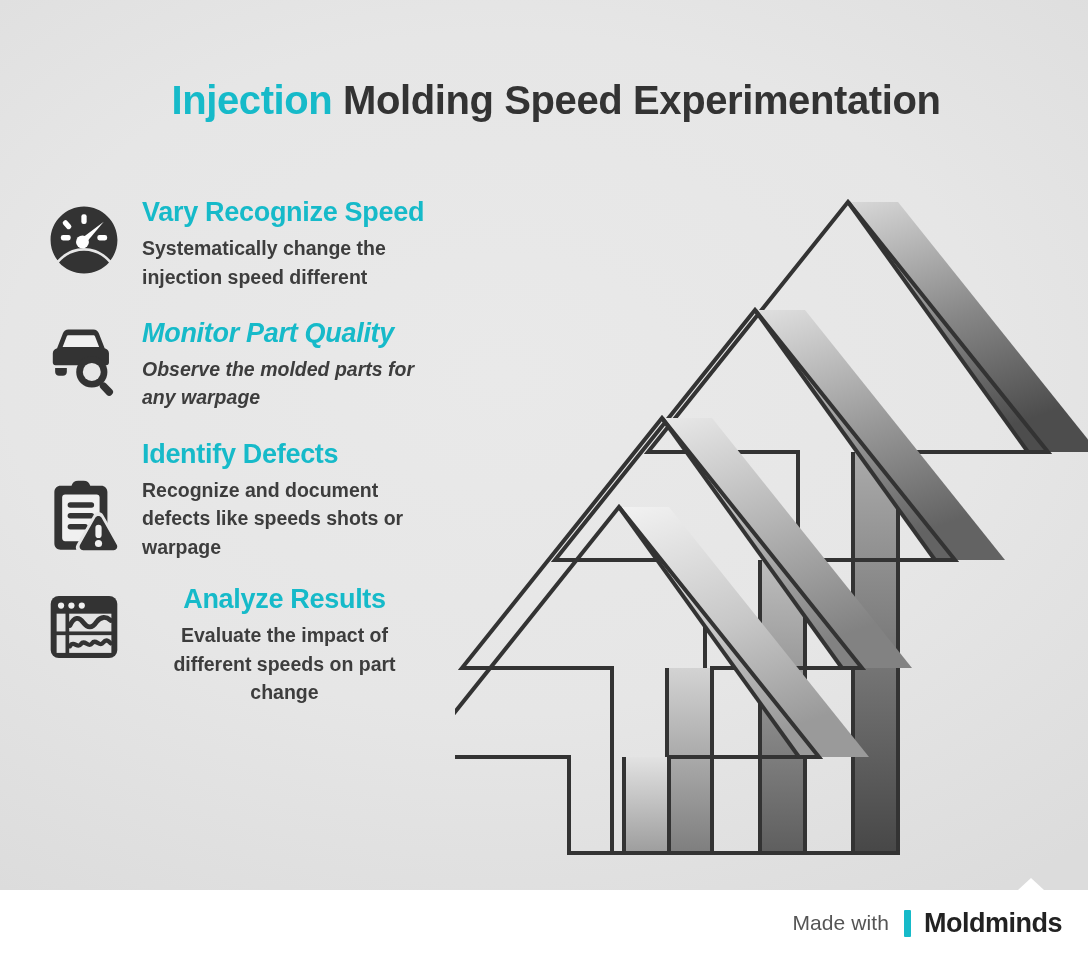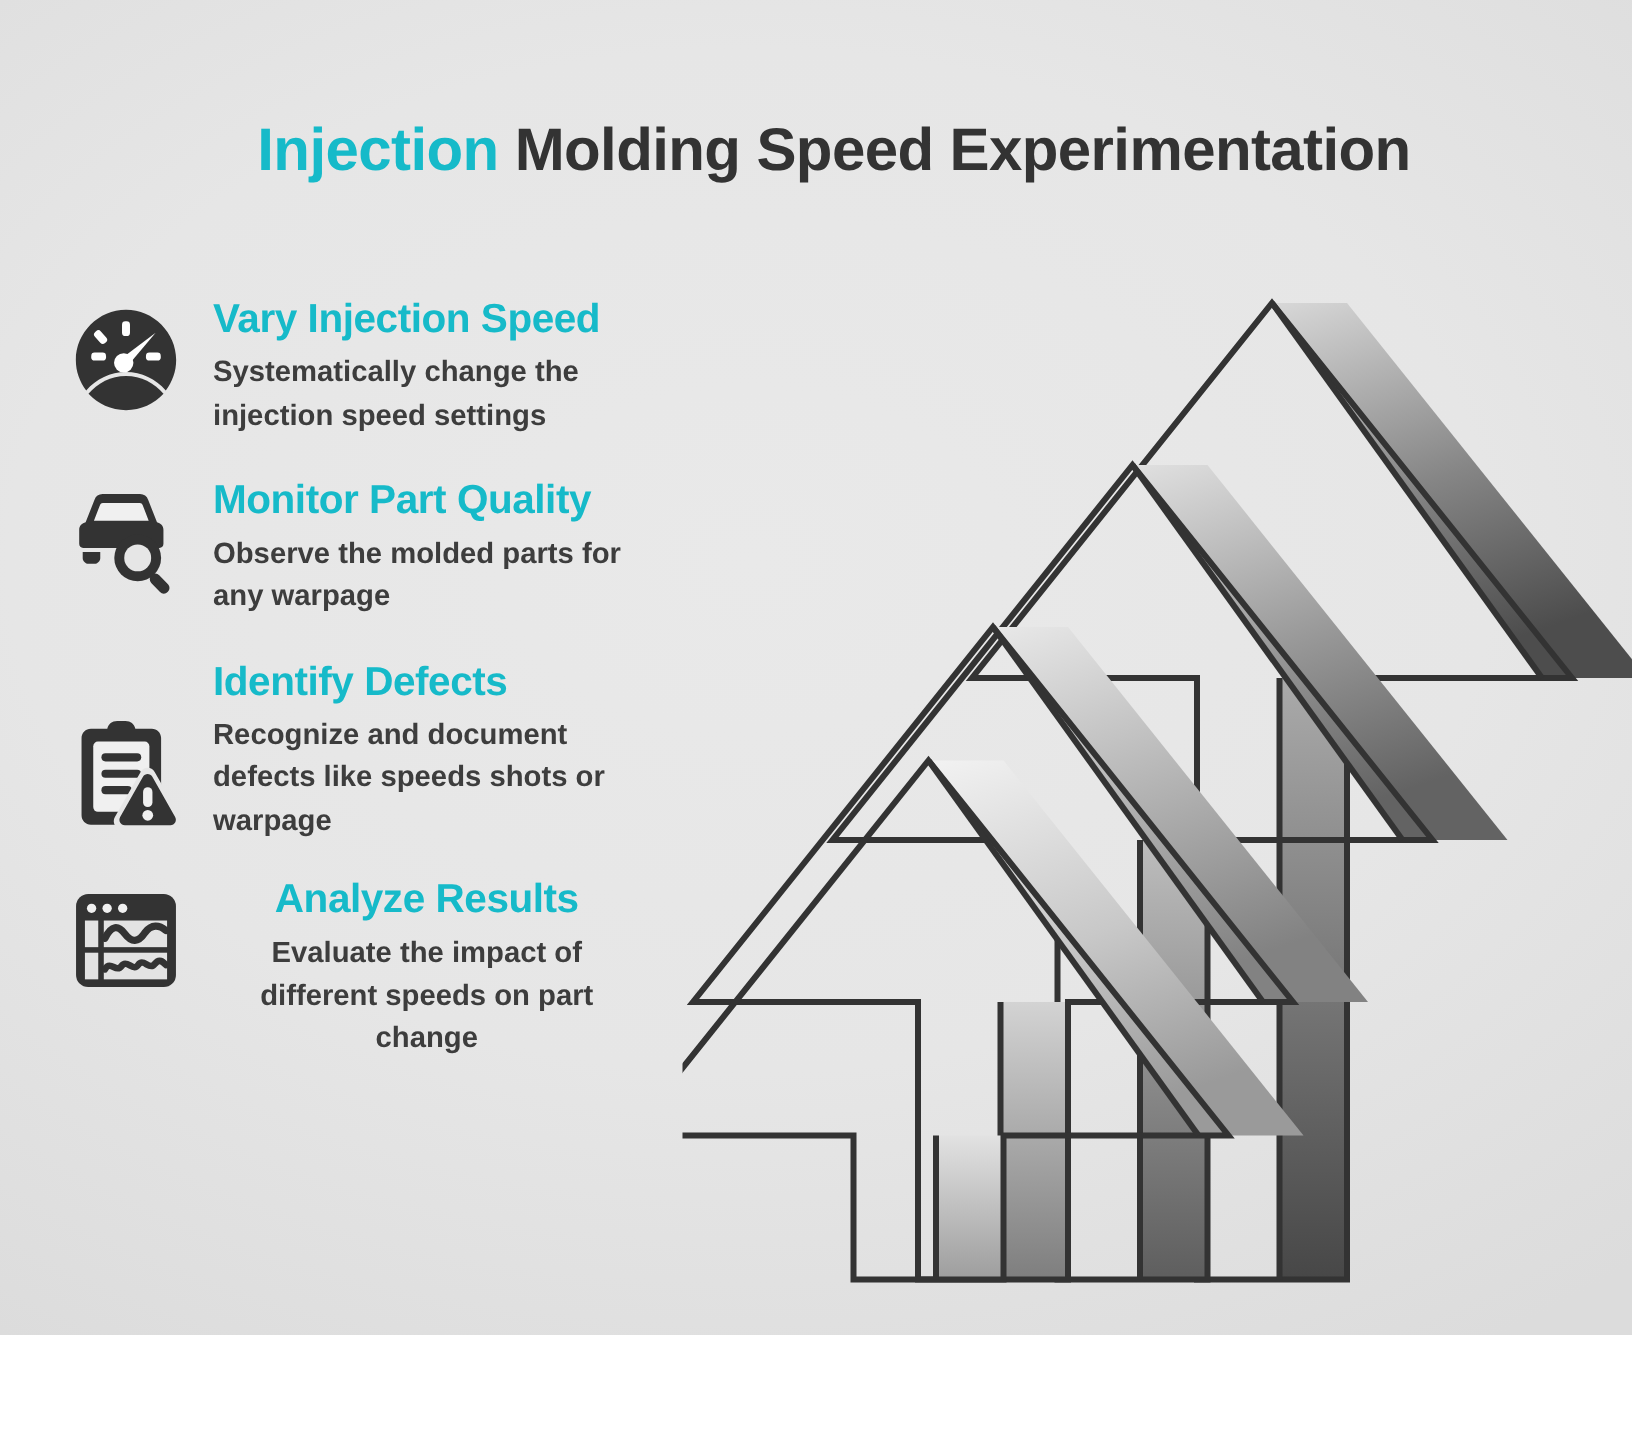--- a/index.html
+++ b/index.html
@@ -87,21 +87,21 @@
     font-size: 19.5px;
     font-weight: 700;
     color: #3d3d3d;
     line-height: 1.45;
     margin: 0;
     max-width: 285px;
   }
 
   
   #item-1 { margin-bottom: 26px; }
-  #item-2 { margin-bottom: 26px; }
+  #item-2 { margin-bottom: 26px; font-style: italic; }
   #item-3 { margin-bottom: 22px; align-items: flex-end; }
   #item-4 { margin-bottom: 0; text-align: center; }
 
   
   #graphic {
     position: absolute;
     left: 455px;
     top: 180px;
     width: 633px;
     height: 700px;
@@ -175,22 +175,22 @@
           <path d="M50 64 C36.8 64 25.1 70.1 17.1 79.6 C25.1 88.4 36.9 94 50 94 s24.9-5.6 32.9-14.4 C74.9 70.1 63.2 64 50 64 Z" fill="#333333"></path>
           <rect x="46.5" y="16" width="7" height="13" rx="3" fill="#ffffff"></rect>
           <rect x="19.5" y="43.5" width="13" height="7" rx="3" fill="#ffffff"></rect>
           <rect x="67.5" y="43.5" width="13" height="7" rx="3" fill="#ffffff"></rect>
           <rect x="24.2" y="23.4" width="7" height="13" rx="3" fill="#ffffff" transform="rotate(-42 27.7 29.9)"></rect>
           <path d="M76 26 L47.5 47.5 L52.5 54 Z" fill="#ffffff"></path>
           <circle cx="48" cy="52.5" r="8.5" fill="#ffffff"></circle>
         </svg>
       </div>
       <div class="text">
-        <p class="head">Vary Injection Speed</p>
-        <p class="desc">Systematically change the injection speed settings</p>
+        <p class="head">Vary Recognize Speed</p>
+        <p class="desc">Systematically change the injection speed different</p>
       </div>
     </div>
 
     <div class="item" id="item-2">
       <div class="icon-wrap">
         <svg width="78" height="78" viewBox="0 0 100 100" aria-hidden="true">
           <path d="M10 52 L10 40 C10 36.5 12.5 34.4 15.5 33.6 L23 14.5 C24.2 11.3 26.6 9.5 30 9.5 L62 9.5 C65.4 9.5 67.8 11.3 69 14.5 L76.5 33.6 C79.5 34.4 82 36.5 82 40 L82 52 C82 54 80.6 55.5 78.6 55.5 L13.4 55.5 C11.4 55.5 10 54 10 52 Z" fill="#333333"></path>
           <path d="M30.2 17 L61.8 17 C63 17 63.8 17.6 64.2 18.7 L69.4 32.2 L22.6 32.2 L27.8 18.7 C28.2 17.6 29 17 30.2 17 Z" fill="#f0f0f0"></path>
           <path d="M13 59 L28 59 L28 64 C28 66.7 25.7 69 23 69 L18 69 C15.3 69 13 66.7 13 64 Z" fill="#333333"></path>
           <circle cx="60" cy="64" r="20" fill="#333333"></circle>
@@ -326,14 +326,22 @@
           <path d="M169 577 L214 577 L214 673 L169 673 Z" fill="url(#s1)" stroke="none"></path>
           <path d="M164 327 L364 577 L214 577 L214 673 L114 673 L114 577 L-36 577 Z" fill="none"></path>
           <path d="M164 327 L344 577" fill="none"></path>
           <path d="M169 577 L169 673" fill="none"></path>
         </g>
 
       </g>
     </svg>
   </div>
 
+  <div id="footer">
+    <div id="footer-notch"></div>
+    <div id="brand">
+      <span class="made">Made with</span>
+      <span class="bar"></span>
+      <span class="name">Moldminds</span>
+    </div>
+  </div>
 
 </div>
 
 </body></html>

